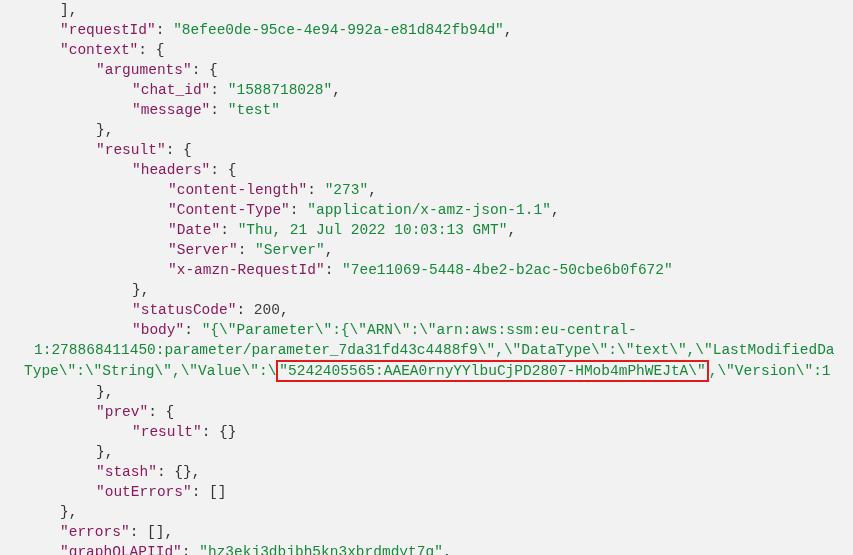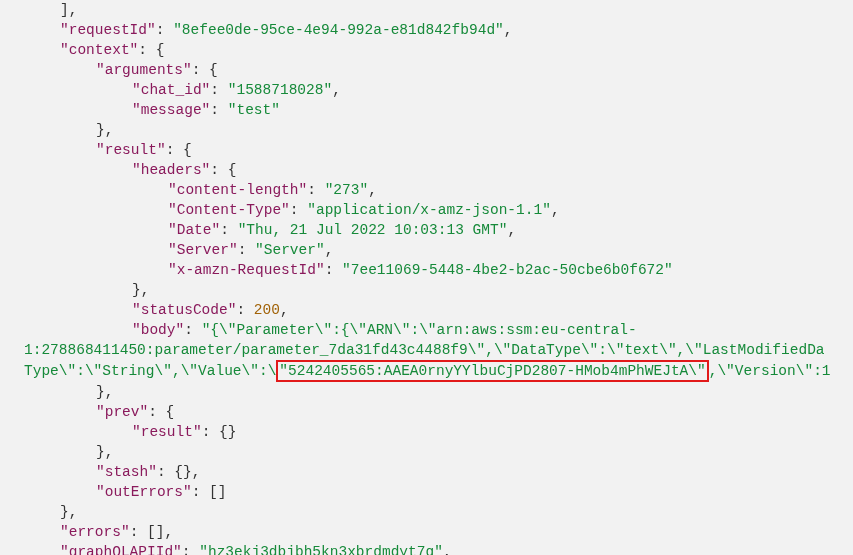--- a/index.html
+++ b/index.html
@@ -19,21 +19,21 @@
     color: #333;
     white-space: nowrap;
   }
   .row { white-space: nowrap; }
   .ind1 { margin-left: 36px; }
   .ind2 { margin-left: 72px; }
   .ind3 { margin-left: 108px; }
   .ind4 { margin-left: 144px; }
   .key { color: #8a1a5c; }
   .str { color: #168a3a; }
-  .num { color: #a16207; }
+  .num { color: #404040; }
   .punc { color: #333; }
   .hl {
     border: 2px solid #e21a1a;
     padding: 0 1px;
     display:inline-block;
     line-height:18px;
   }
 </style>
 </head>
 <body>
@@ -65,21 +65,21 @@
 <div class="row ind4"><span class="key">"Server"</span><span class="punc">: </span><span class="str">"Server"</span><span class="punc">,</span></div>
 
 <div class="row ind4"><span class="key">"x-amzn-RequestId"</span><span class="punc">: </span><span class="str">"7ee11069-5448-4be2-b2ac-50cbe6b0f672"</span></div>
 
 <div class="row ind3"><span class="punc">},</span></div>
 
 <div class="row ind3"><span class="key">"statusCode"</span><span class="punc">: </span><span class="num">200</span><span class="punc">,</span></div>
 
 <div class="row ind3"><span class="key">"body"</span><span class="punc">: </span><span class="str">"{\"Parameter\":{\"ARN\":\"arn:aws:ssm:eu-central-</span></div>
 
-<div class="row" style="margin-left:0"><span class="str">1:278868411450:parameter/parameter_7da31fd43c4488f9\",\"DataType\":\"text\",\"LastModifiedDa</span></div>
+<div class="row" style="margin-left:10px"><span class="str">1:278868411450:parameter/parameter_7da31fd43c4488f9\",\"DataType\":\"text\",\"LastModifiedDa</span></div>
 
 <div class="row" style="margin-left:0"><span class="str">Type\":\"String\",\"Value\":\</span><span class="hl"><span class="str">"5242405565:AAEA0rnyYYlbuCjPD2807-HMob4mPhWEJtA\"</span></span><span class="str">,\"Version\":1</span></div>
 
 <div class="row ind2"><span class="punc">},</span></div>
 
 <div class="row ind2"><span class="key">"prev"</span><span class="punc">: {</span></div>
 
 <div class="row ind3"><span class="key">"result"</span><span class="punc">: {}</span></div>
 
 <div class="row ind2"><span class="punc">},</span></div>

